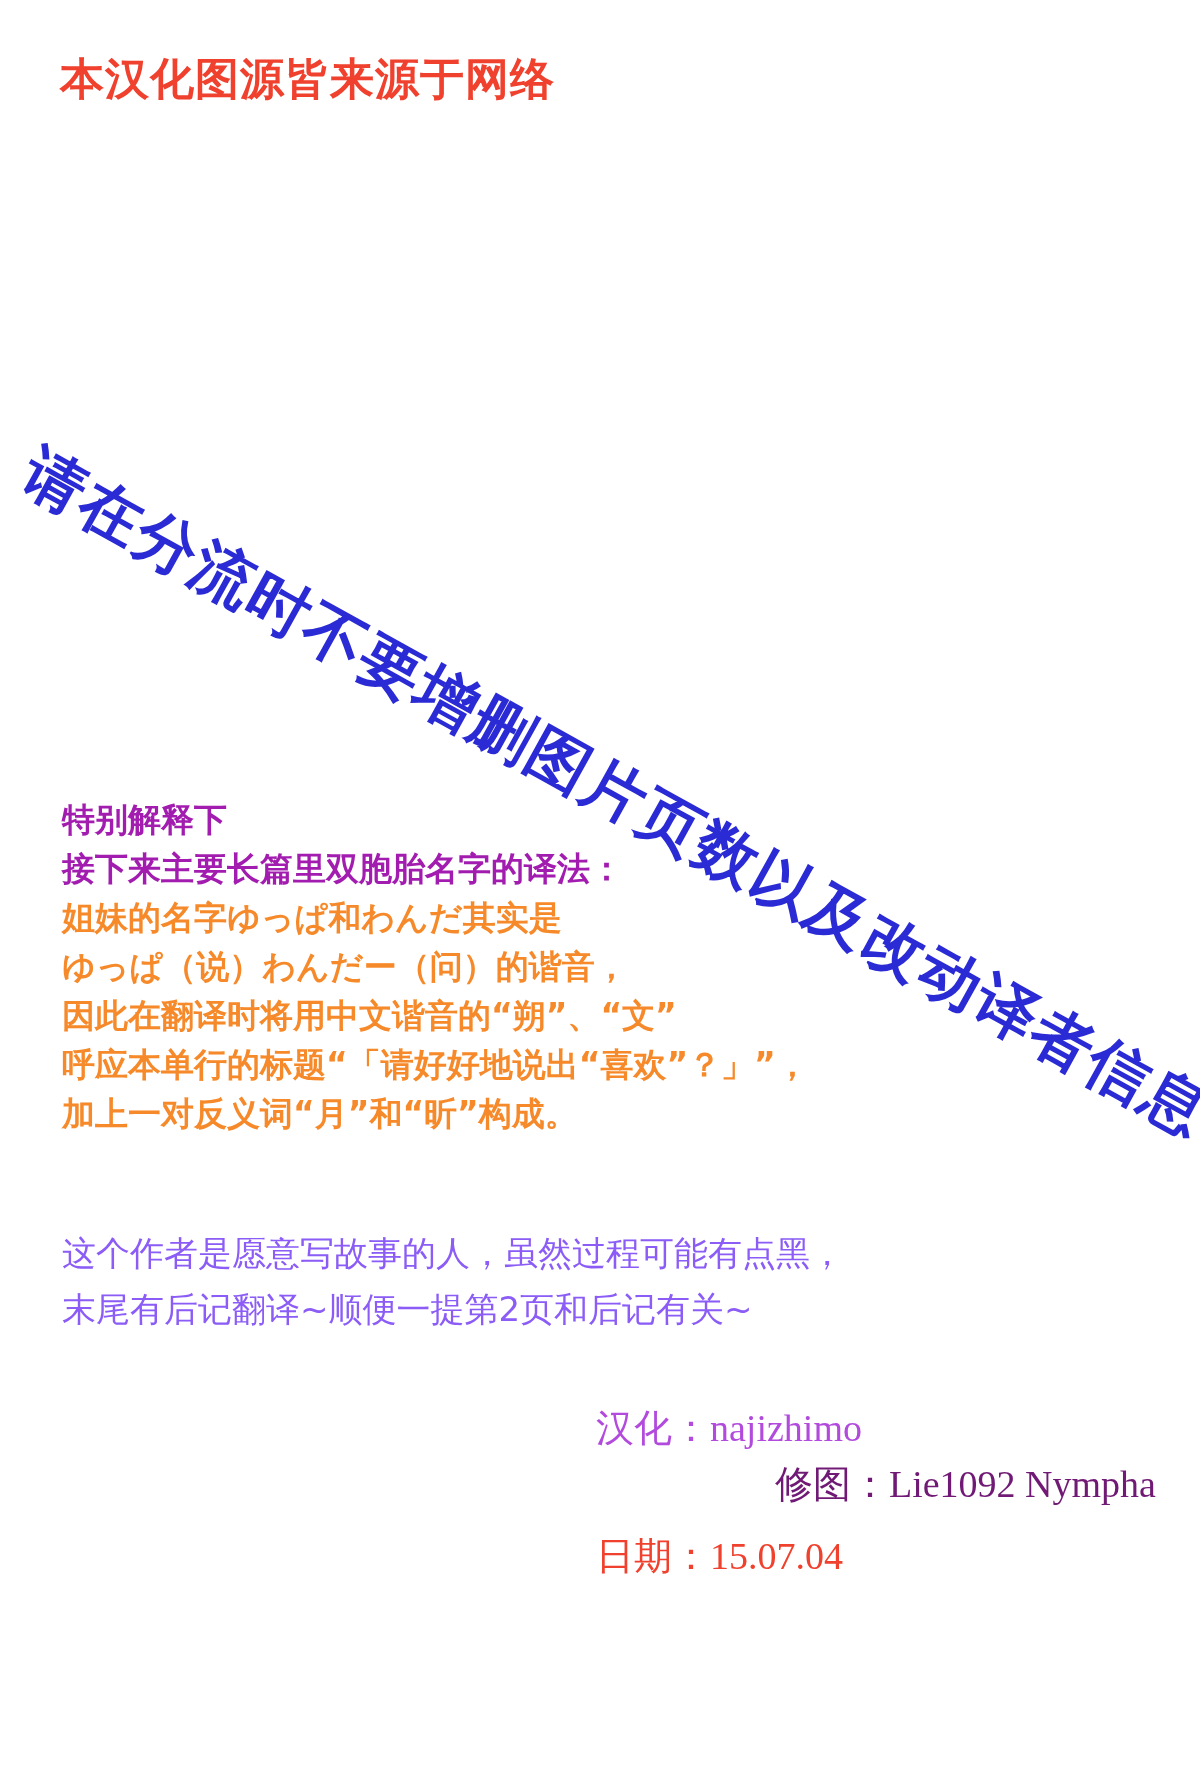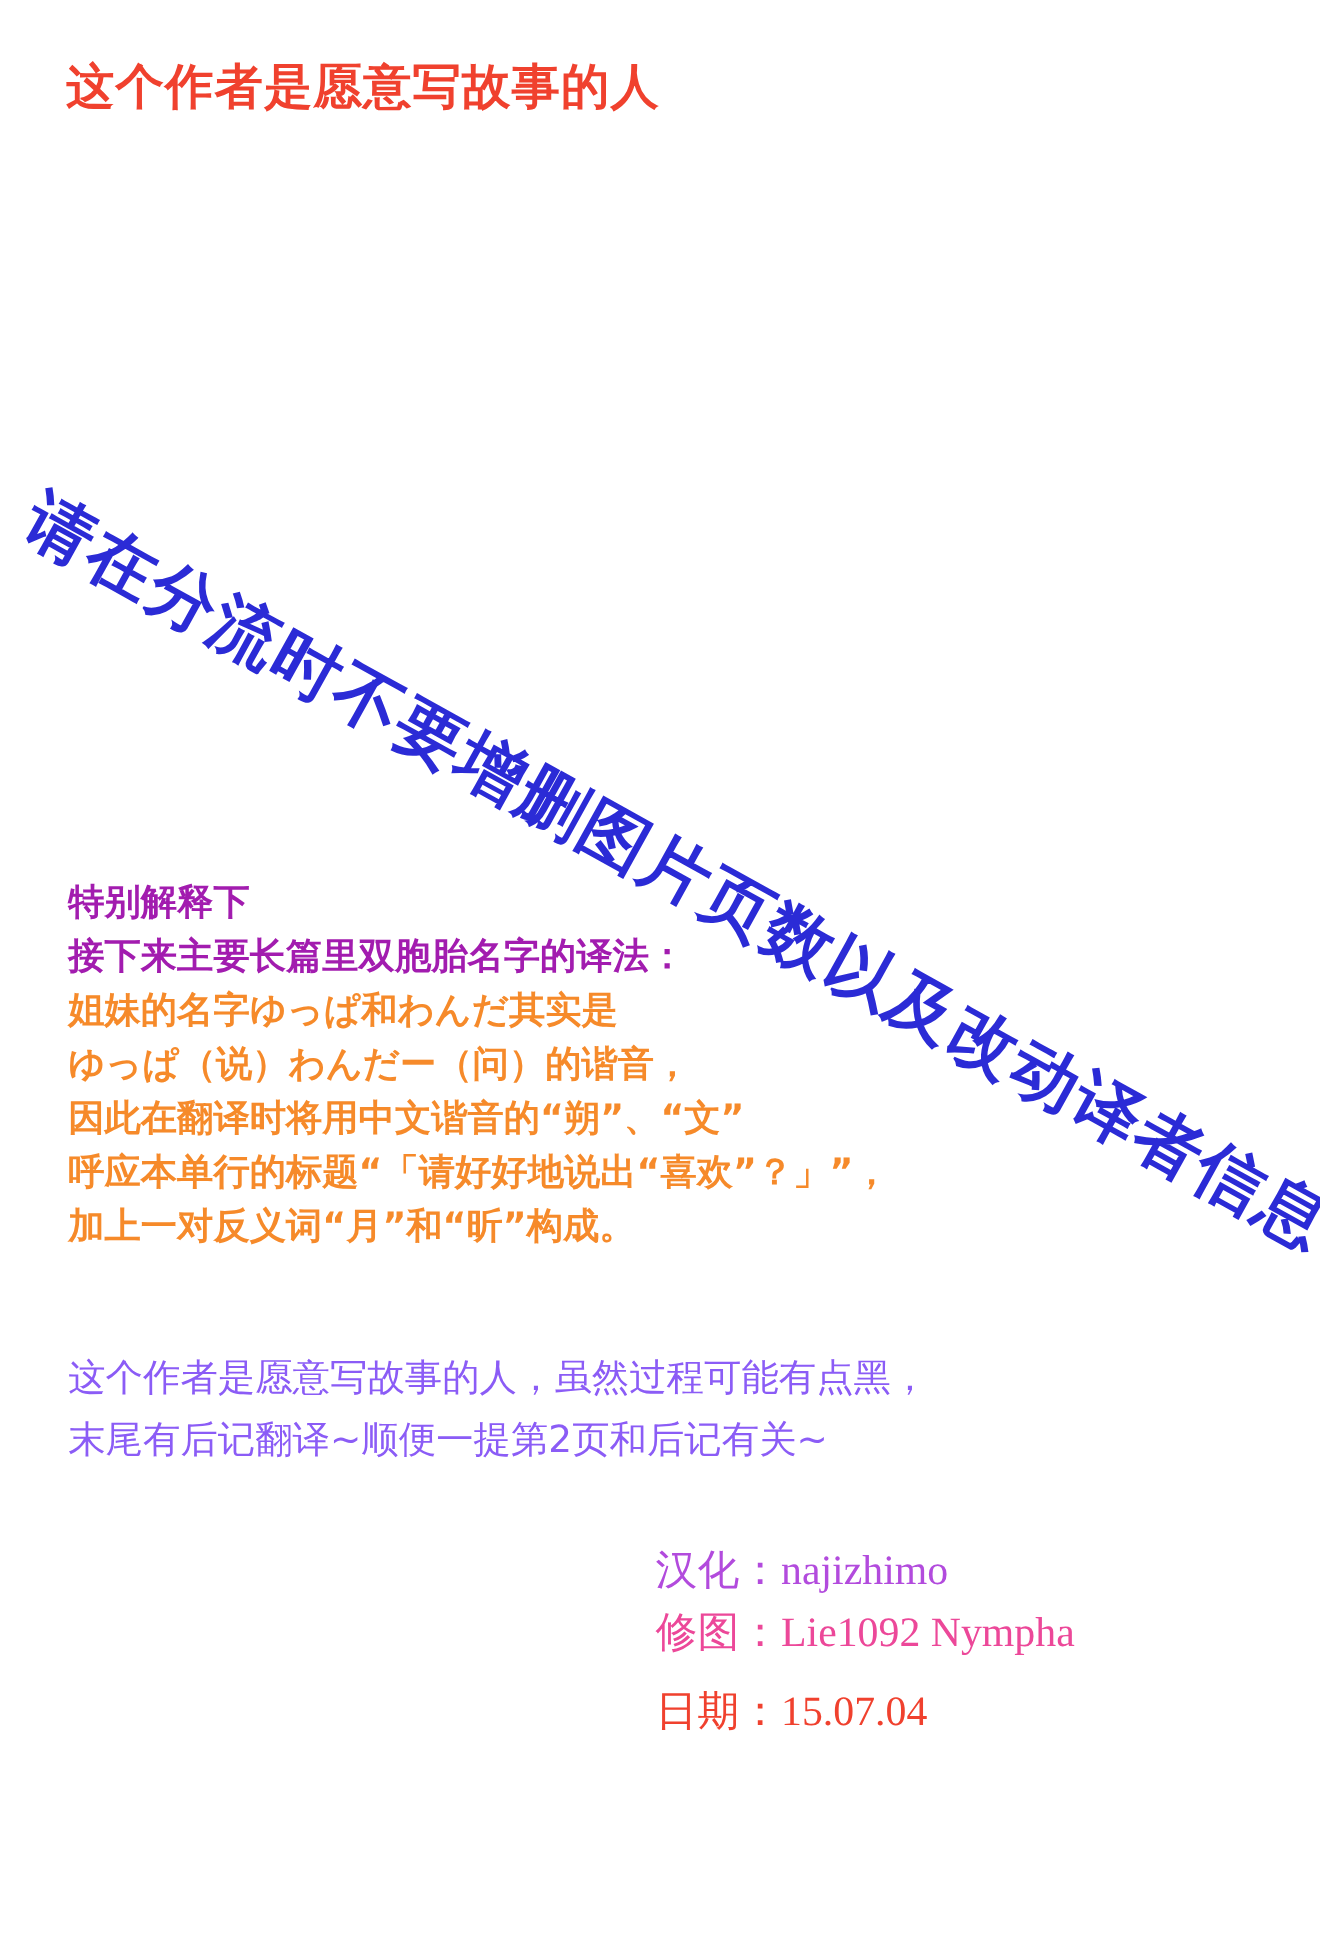--- a/index.html
+++ b/index.html
@@ -96,29 +96,29 @@
     top: 1400px;
     width: 560px;
   }
   .credit-line {
     font-size: 38px;
     line-height: 56px;
     white-space: nowrap;
     font-family: Liberation Serif, serif;
   }
   .credit-1 { color: #b24bdd; }
-  .credit-2 { color: #ec4899; }
+  .credit-2 { color: #701a75; text-align: right; }
   .credit-3 { color: #f0412e; margin-top: 16px; }
 </style>
 </head>
 <body>
 
 <div class="page">
 
-  <div class="notice-top">这个作者是愿意写故事的人</div>
+  <div class="notice-top">本汉化图源皆来源于网络</div>
 
   <div class="notice-diagonal-wrap">
     <div class="notice-diagonal">请在分流时不要增删图片页数以及改动译者信息</div>
   </div>
 
   <div class="block-explain">
     <div class="explain-line magenta">特别解释下</div>
     <div class="explain-line magenta">接下来主要长篇里双胞胎名字的译法：</div>
     <div class="explain-line orange">姐妹的名字ゆっぱ和わんだ其实是</div>
     <div class="explain-line orange">ゆっぱ（说）わんだー（问）的谐音，</div>

